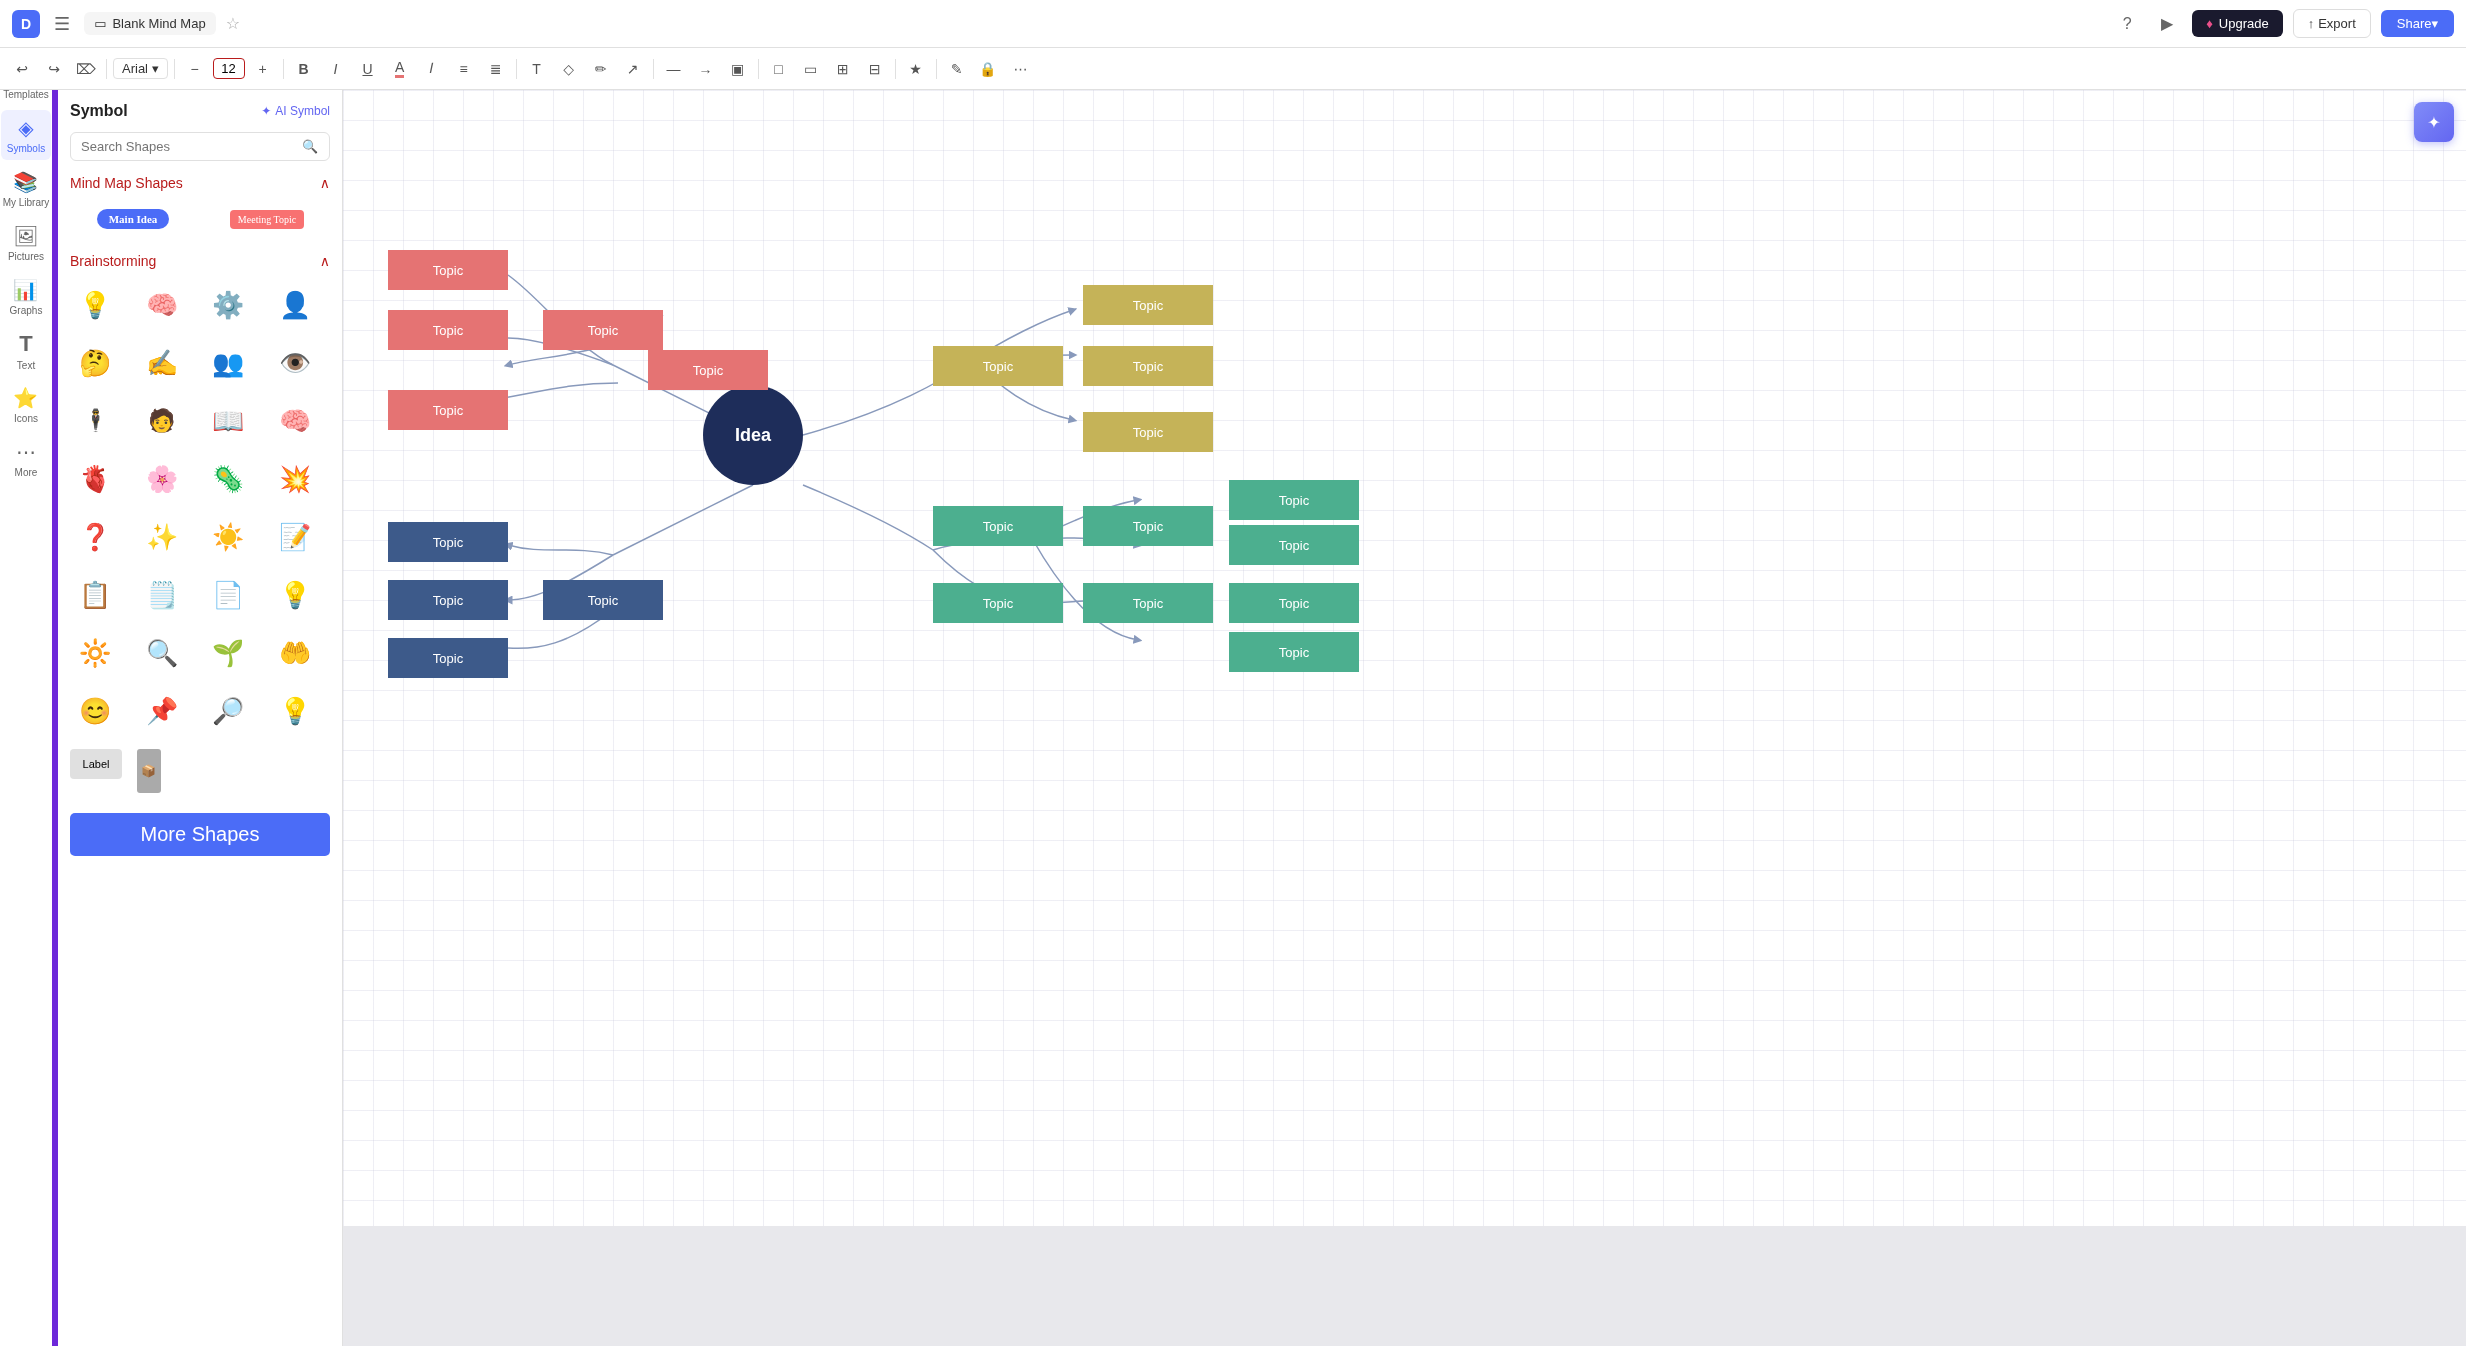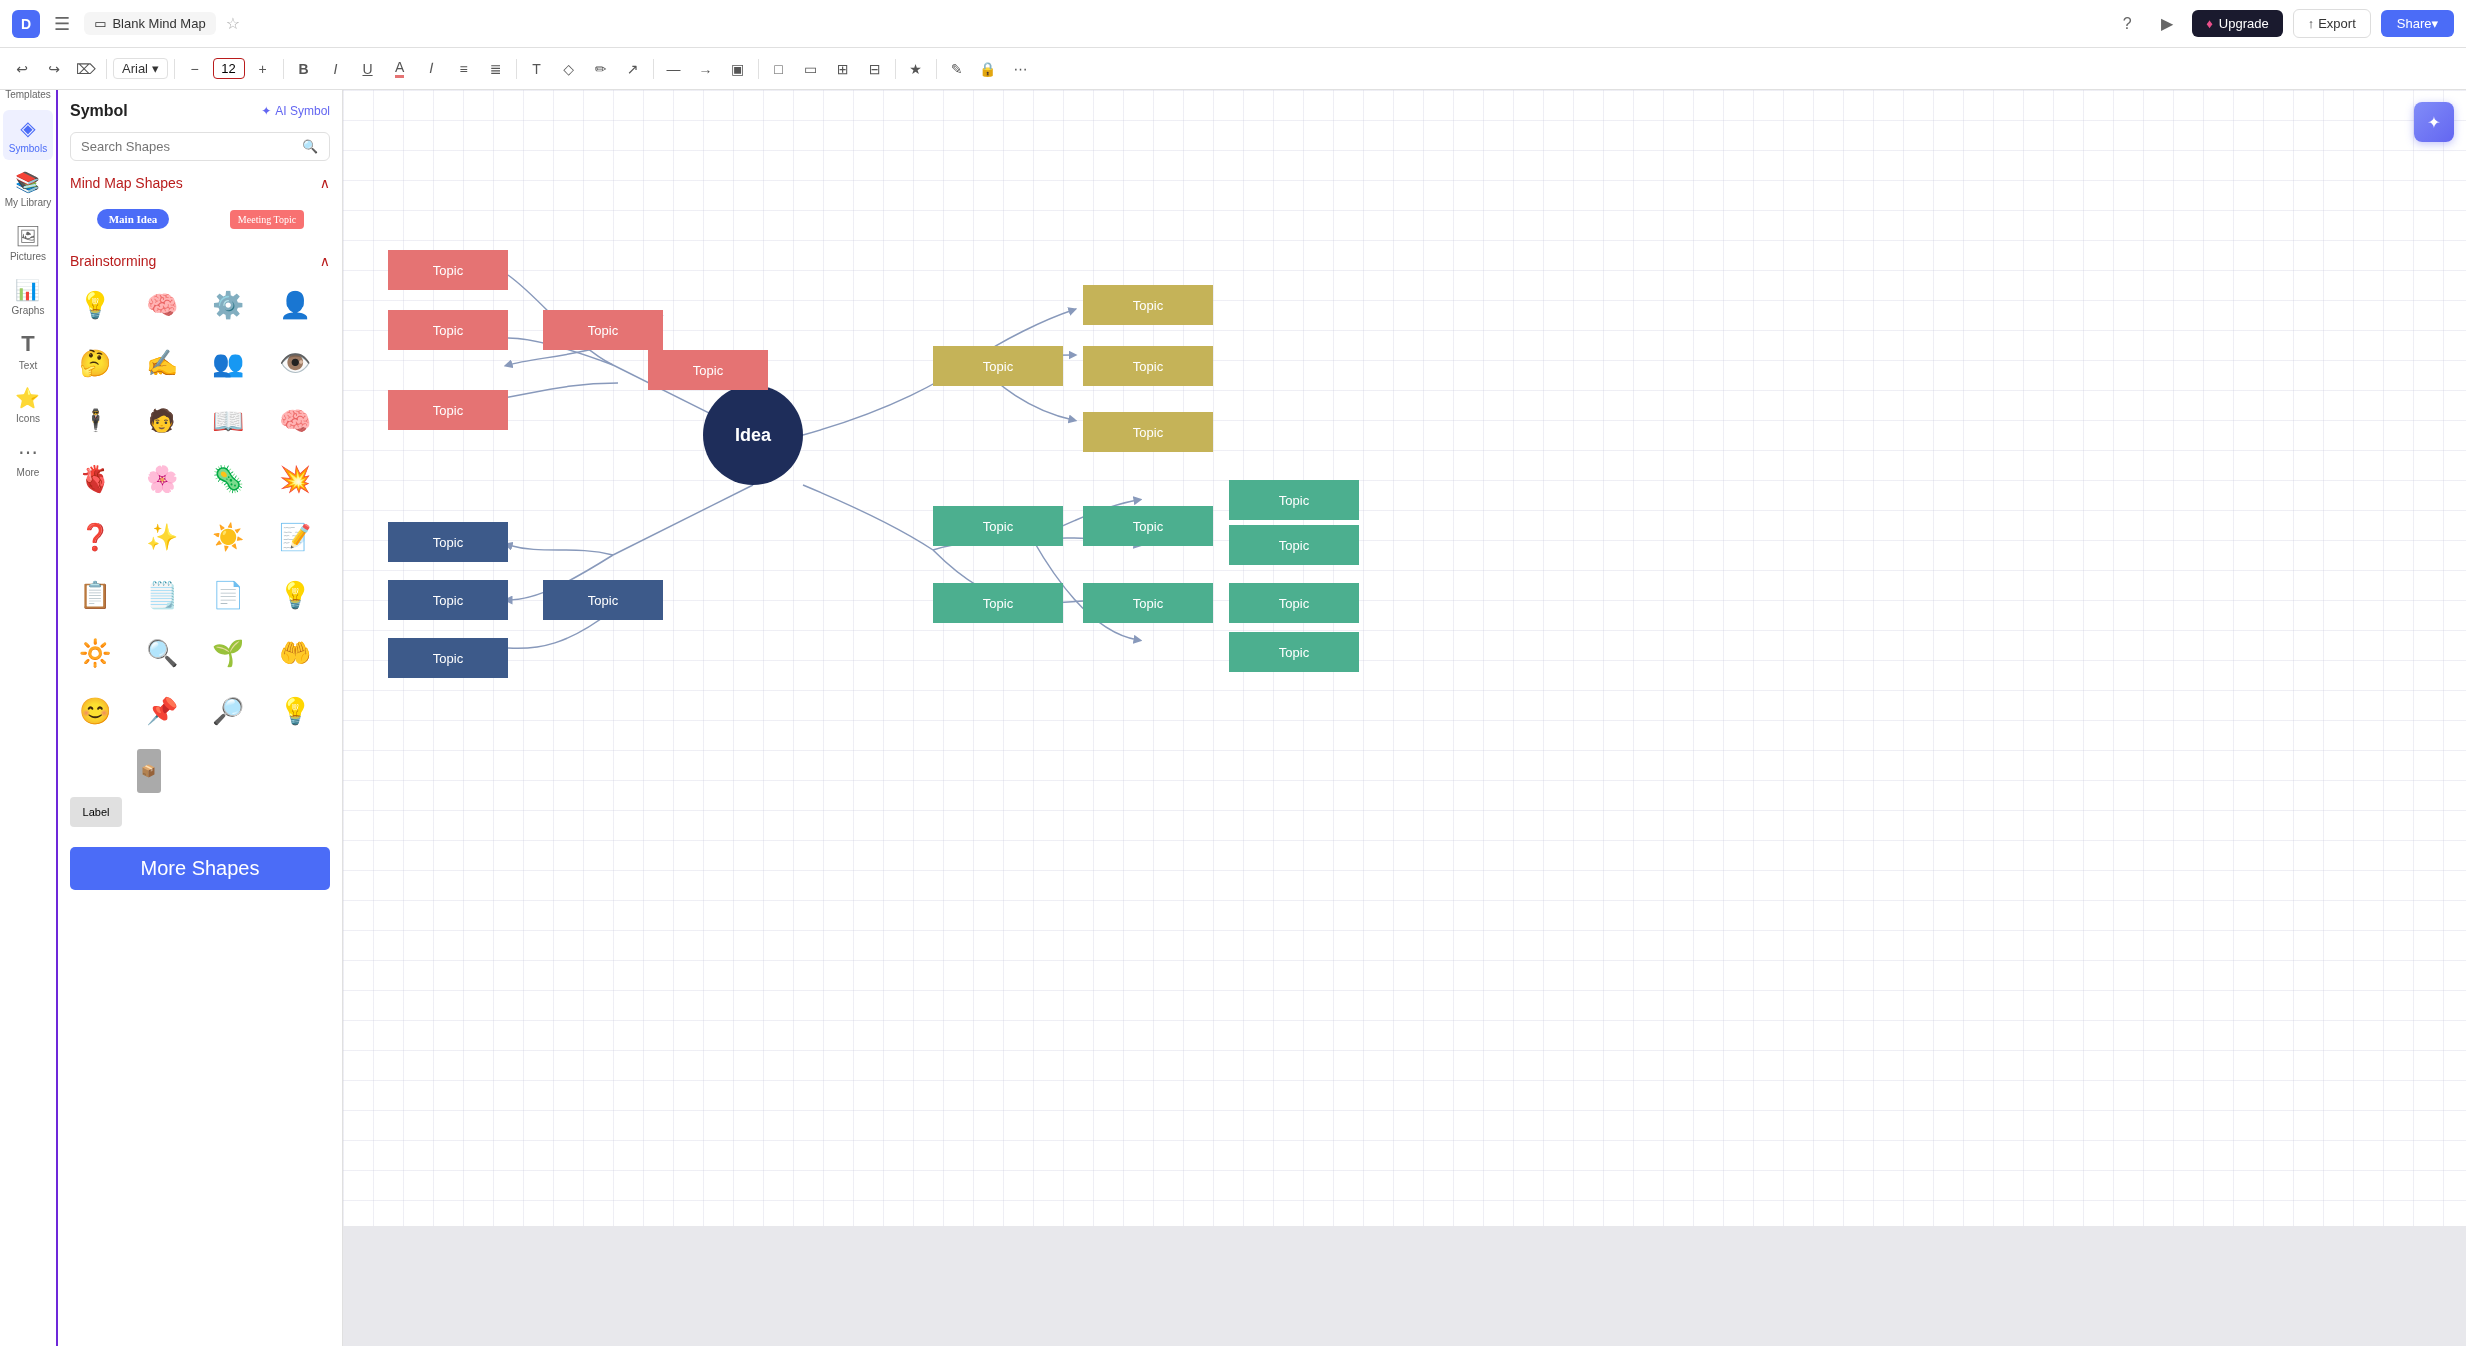--- a/index.html
+++ b/index.html
@@ -99,21 +99,21 @@
     }
 
     
     #sidebar {
       position: fixed;
       top: 48px;
       left: 0;
       bottom: 0;
       width: 58px;
       background: #fff;
-      border-right: 2px solid #6d28d9;
+      border-right: 6px solid #6d28d9;
       display: flex;
       flex-direction: column;
       align-items: center;
       padding-top: 8px;
       gap: 4px;
       z-index: 98;
     }
     .sidebar-item {
       width: 50px; height: 50px;
       display: flex; flex-direction: column; align-items: center; justify-content: center;
@@ -431,21 +431,21 @@
     <div class="icon-item">🔍</div>
     <div class="icon-item">🌱</div>
     <div class="icon-item">🤲</div>
     <div class="icon-item">😊</div>
     <div class="icon-item">📌</div>
     <div class="icon-item">🔎</div>
     <div class="icon-item">💡</div>
   </div>
 
   <div class="icon-grid" style="margin-top:4px;">
-    <div class="icon-item" style="background:#e0e0e0; border-radius:4px; font-size:11px; width:52px; height:30px;margin-top:48px;">Label</div>
+    <div class="icon-item" style="background:#e0e0e0; border-radius:4px; font-size:11px; width:52px; height:30px;">Label</div>
     <div class="icon-item" style="background:#aaa; border-radius:3px; width:24px; height:44px; font-size:12px; color:white;">📦</div>
   </div>
 
   <button class="more-shapes-btn">
     <span>More Shapes</span>
   </button>
 </div>
 
 <div id="canvas-area">
   <div class="canvas-main">

